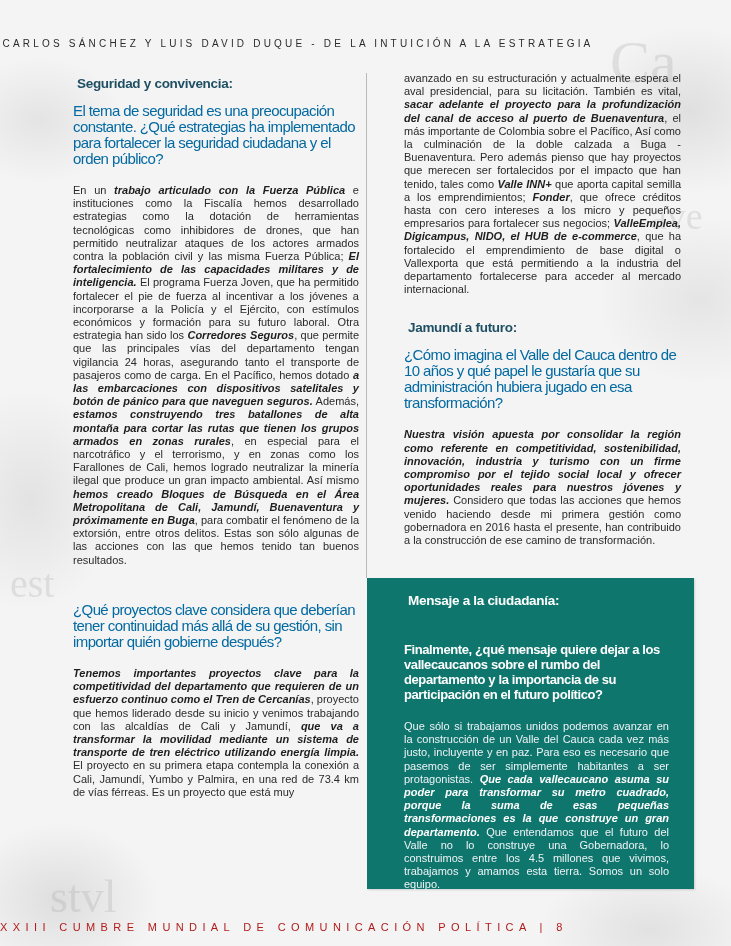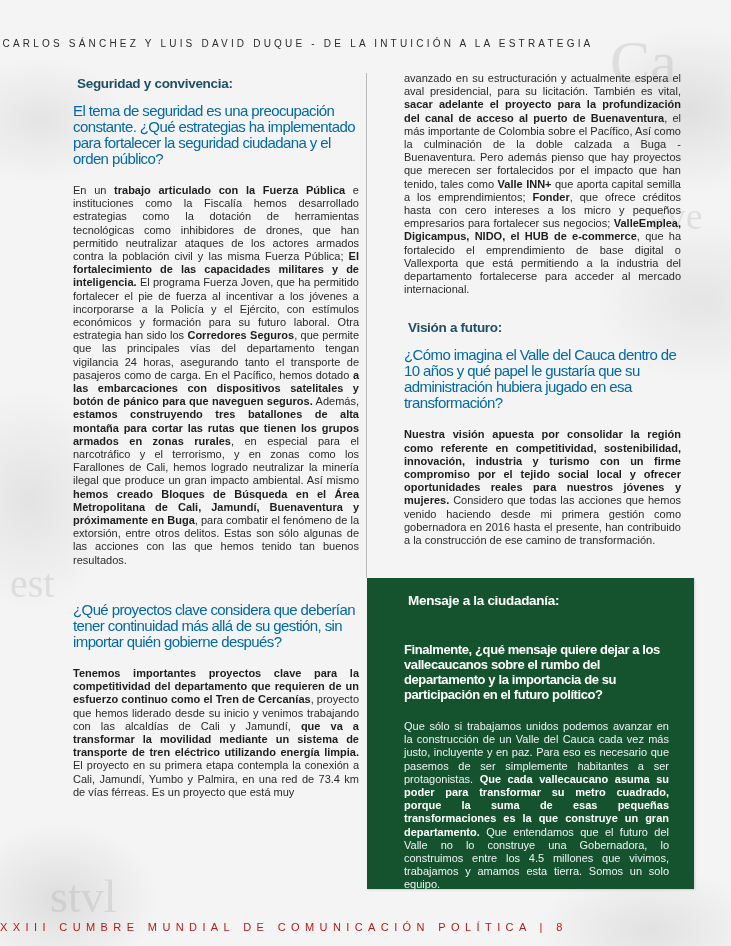--- a/index.html
+++ b/index.html
@@ -46,24 +46,24 @@
       letter-spacing: -0.3px; margin: 0 0 12px 4px;
     }
     .question {
       font-size: 15px; line-height: 16px; color: #0369a1; letter-spacing: -0.6px;
       margin: 0 0 17px 0;
     }
     .body-text {
       font-size: 11px; line-height: 13.2px; text-align: justify; color: #2a2a2a;
       margin: 0;
     }
-    .body-text b { color: #1e1e1e; }
+    .body-text b { color: #1e1e1e; font-style: italic; }
     .message-box {
       position: absolute; left: 367px; top: 578px; width: 327px; height: 311px;
-      background: #14532d; z-index: 2; box-sizing: border-box;
+      background: #0f766e; z-index: 2; box-sizing: border-box;
       padding: 15px 25px 0 37px;
       box-shadow: 1px 1px 2px rgba(0,0,0,0.15);
     }
     .message-box .section-title { color: #ffffff; margin-bottom: 13px; }
     .message-box .question { color: #ffffff; font-weight: bold; font-size: 13px; line-height: 15px; letter-spacing: -0.4px; margin-bottom: 18px; margin-top: 34px; }
     .message-box .body-text { color: #eef3f6; }
     .message-box .body-text b { color: #ffffff; }
   </style>
 </head>
 <body>
@@ -88,21 +88,21 @@
   <div>
     <p class="question">¿Qué proyectos clave considera que deberían tener continuidad más allá de su gestión, sin importar quién gobierne después?</p>
     <p class="body-text rich"><b>Tenemos importantes proyectos clave para la competitividad del departamento que requieren de un esfuerzo continuo como el Tren de Cercanías</b><span>, proyecto que hemos liderado desde su inicio y venimos trabajando con las alcaldías de Cali y Jamundí, </span><b>que va a transformar la movilidad mediante un sistema de transporte de tren eléctrico utilizando energía limpia.</b><span> El proyecto en su primera etapa contempla la conexión a Cali, Jamundí, Yumbo y Palmira, en una red de 73.4 km de vías férreas. Es un proyecto que está muy</span></p>
   </div>
 </div>
 
 <div class="col col-right">
   <p class="body-text rich"><span>avanzado en su estructuración y actualmente espera el aval presidencial, para su licitación. También es vital, </span><b>sacar adelante el proyecto para la profundización del canal de acceso al puerto de Buenaventura</b><span>, el más importante de Colombia sobre el Pacífico, Así como la culminación de la doble calzada a Buga - Buenaventura. Pero además pienso que hay proyectos que merecen ser fortalecidos por el impacto que han tenido, tales como </span><b>Valle INN+</b><span> que aporta capital semilla a los emprendimientos; </span><b>Fonder</b><span>, que ofrece créditos hasta con cero intereses a los micro y pequeños empresarios para fortalecer sus negocios; </span><b>ValleEmplea, Digicampus, NIDO, el HUB de e-commerce</b><span>, que ha fortalecido el emprendimiento de base digital o Vallexporta que está permitiendo a la industria del departamento fortalecerse para acceder al mercado internacional.</span></p>
   <div style="height:24px"></div>
   <div>
-    <h2 class="section-title">Visión a futuro:</h2>
+    <h2 class="section-title">Jamundí a futuro:</h2>
     <p class="question">¿Cómo imagina el Valle del Cauca dentro de 10 años y qué papel le gustaría que su administración hubiera jugado en esa transformación?</p>
     <p class="body-text rich"><b>Nuestra visión apuesta por consolidar la región como referente en competitividad, sostenibilidad, innovación, industria y turismo con un firme compromiso por el tejido social local y ofrecer oportunidades reales para nuestros jóvenes y mujeres.</b><span> Considero que todas las acciones que hemos venido haciendo desde mi primera gestión como gobernadora en 2016 hasta el presente, han contribuido a la construcción de ese camino de transformación.</span></p>
   </div>
 </div>
 
 <div class="message-box">
   <h2 class="section-title">Mensaje a la ciudadanía:</h2>
   <p class="question">Finalmente, ¿qué mensaje quiere dejar a los vallecaucanos sobre el rumbo del departamento y la importancia de su participación en el futuro político?</p>
   <p class="body-text rich"><span>Que sólo si trabajamos unidos podemos avanzar en la construcción de un Valle del Cauca cada vez más justo, incluyente y en paz. Para eso es necesario que pasemos de ser simplemente habitantes a ser protagonistas. </span><b>Que cada vallecaucano asuma su poder para transformar su metro cuadrado, porque la suma de esas pequeñas transformaciones es la que construye un gran departamento.</b><span> Que entendamos que el futuro del Valle no lo construye una Gobernadora, lo construimos entre los 4.5 millones que vivimos, trabajamos y amamos esta tierra. Somos un solo equipo.</span></p>
 </div>

